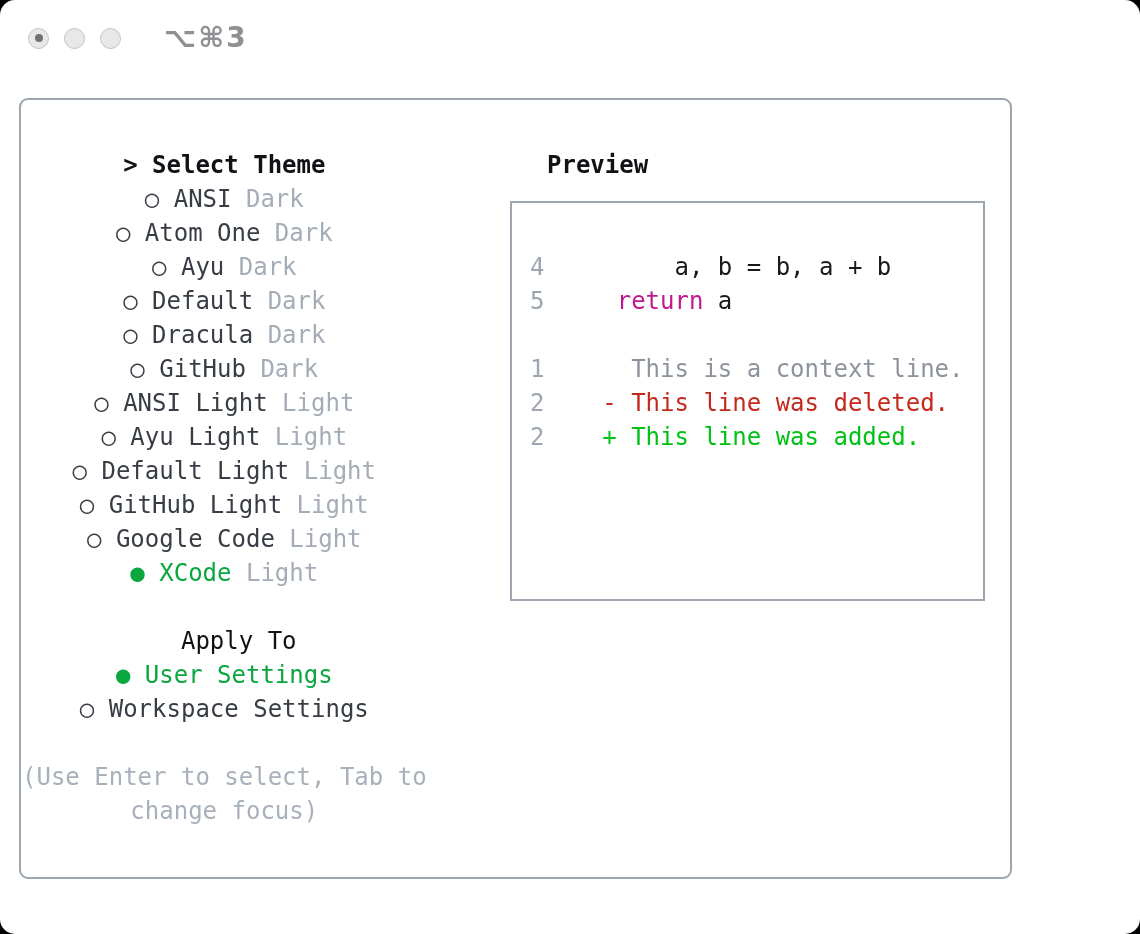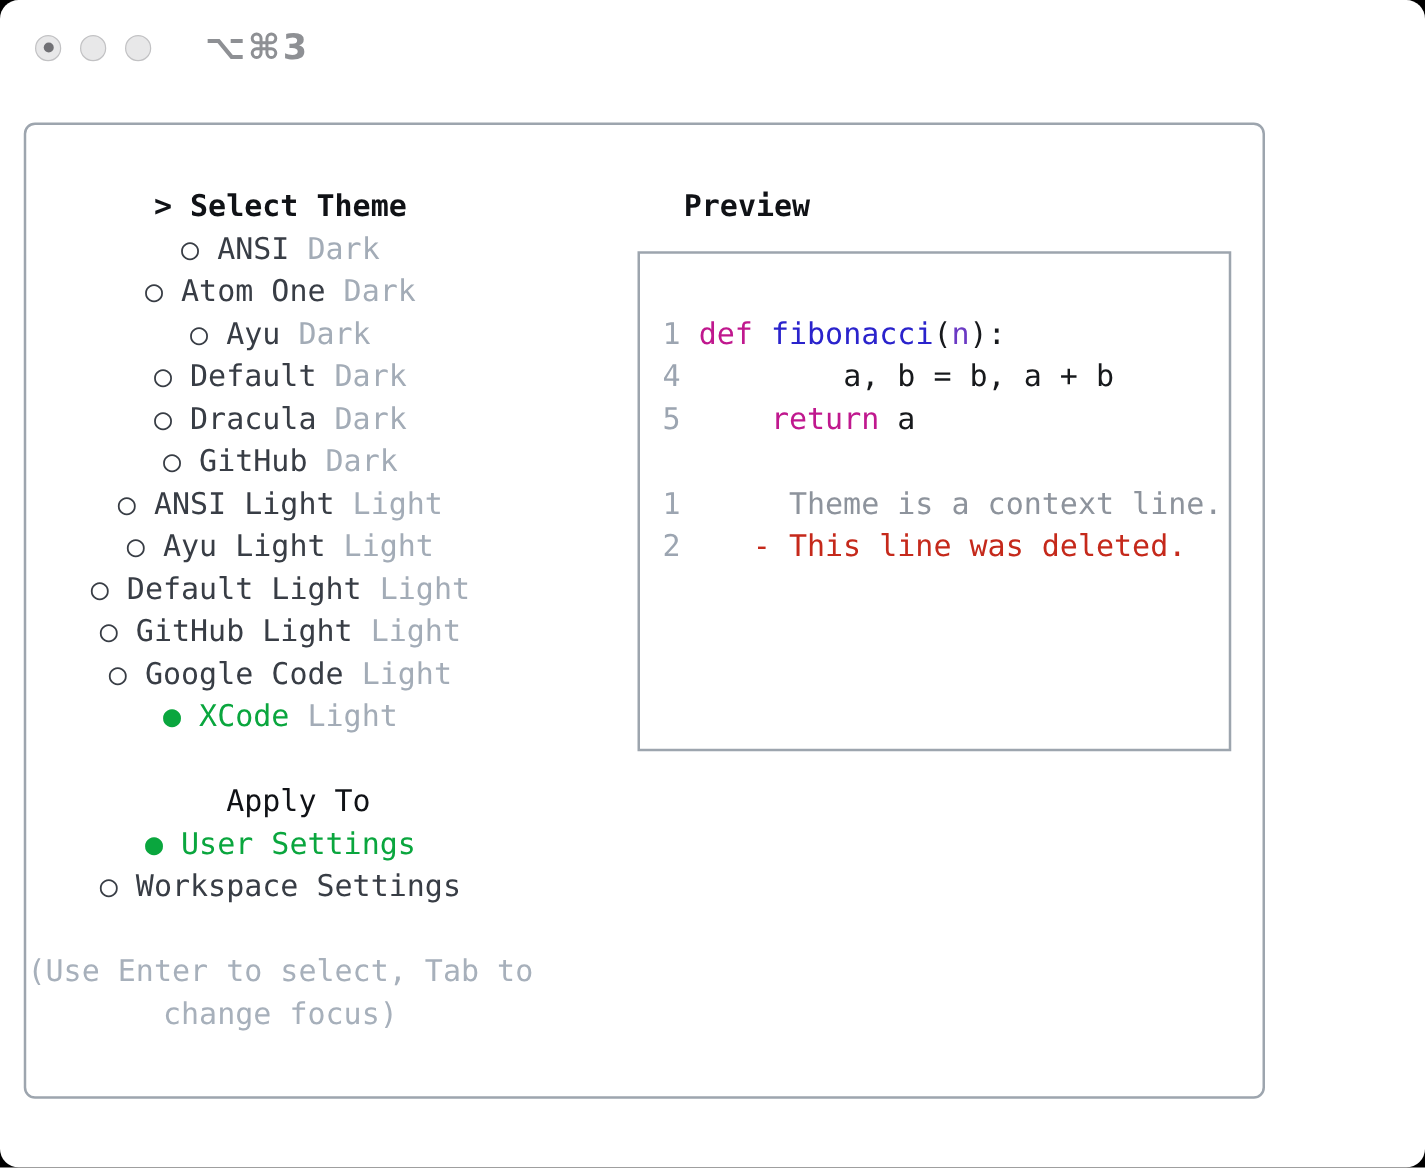--- a/index.html
+++ b/index.html
@@ -116,25 +116,25 @@
     <div class="shortcut">⌥⌘3</div>
   </div>
 
   <div class="panel">
     <div class="left-col" id="left-col"><div class="row"><span class="cursor">&gt;</span><span> </span><span class="list-header">Select Theme</span></div><div class="row"><span class="radio">○</span><span> </span><span class="tname">ANSI</span><span> </span><span class="variant">Dark</span></div><div class="row"><span class="radio">○</span><span> </span><span class="tname">Atom One</span><span> </span><span class="variant">Dark</span></div><div class="row"><span class="radio">○</span><span> </span><span class="tname">Ayu</span><span> </span><span class="variant">Dark</span></div><div class="row"><span class="radio">○</span><span> </span><span class="tname">Default</span><span> </span><span class="variant">Dark</span></div><div class="row"><span class="radio">○</span><span> </span><span class="tname">Dracula</span><span> </span><span class="variant">Dark</span></div><div class="row"><span class="radio">○</span><span> </span><span class="tname">GitHub</span><span> </span><span class="variant">Dark</span></div><div class="row"><span class="radio">○</span><span> </span><span class="tname">ANSI Light</span><span> </span><span class="variant">Light</span></div><div class="row"><span class="radio">○</span><span> </span><span class="tname">Ayu Light</span><span> </span><span class="variant">Light</span></div><div class="row"><span class="radio">○</span><span> </span><span class="tname">Default Light</span><span> </span><span class="variant">Light</span></div><div class="row"><span class="radio">○</span><span> </span><span class="tname">GitHub Light</span><span> </span><span class="variant">Light</span></div><div class="row"><span class="radio">○</span><span> </span><span class="tname">Google Code</span><span> </span><span class="variant">Light</span></div><div class="row sel"><span class="radio">●</span><span> </span><span class="tname">XCode</span><span> </span><span class="variant">Light</span></div><div class="row"> </div><div class="row"><span>  </span><span class="apply-header">Apply To</span></div><div class="row sel"><span class="radio">●</span><span> </span><span class="olabel">User Settings</span></div><div class="row"><span class="radio">○</span><span> </span><span class="olabel">Workspace Settings</span></div><div class="row"> </div><div class="row hint">(Use Enter to select, Tab to</div><div class="row hint">change focus)</div></div>
 
     <div class="preview-title">Preview</div>
 
     <div class="preview-box">
       <div id="code-lines">
-          <div class="code-row"><span class="lineno">1</span><span class="pl"> </span><span class="kw">def</span><span class="pl"> </span><span class="fn">fibonacci</span><span class="pl">(</span><span class="arg">n</span><span class="pl">):</span></div>
           <div class="code-row"><span class="lineno">4</span><span class="pl"> </span><span class="pl">        a, b = b, a + b</span></div>
           <div class="code-row"><span class="lineno">5</span><span class="pl"> </span><span class="pl">    </span><span class="kw">return</span><span class="pl"> a</span></div>
         </div>
       <div class="code-row"> </div>
       <div id="diff-lines">
-          <div class="code-row"><span class="lineno">1</span><span class="ctx">      Theme is a context line.</span></div>
+          <div class="code-row"><span class="lineno">1</span><span class="ctx">      This is a context line.</span></div>
           <div class="code-row"><span class="lineno">2</span><span class="del">    - This line was deleted.</span></div>
+          <div class="code-row"><span class="lineno">2</span><span class="add">    + This line was added.</span></div>
         </div>
     </div>
   </div>
 
 </div>
 
 </body></html>

